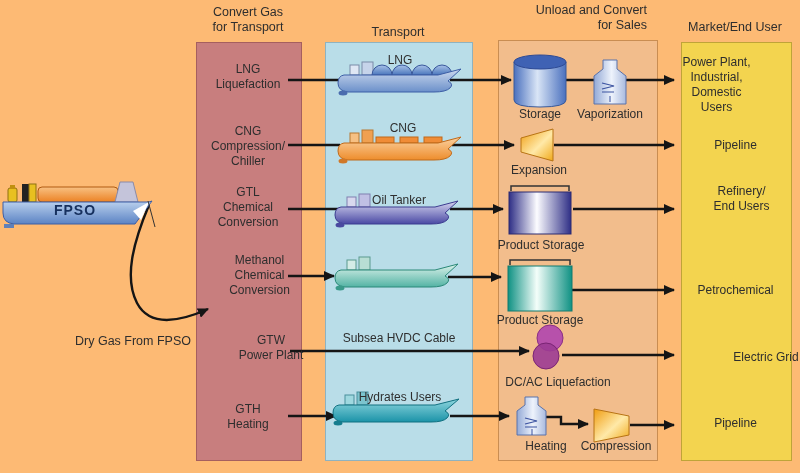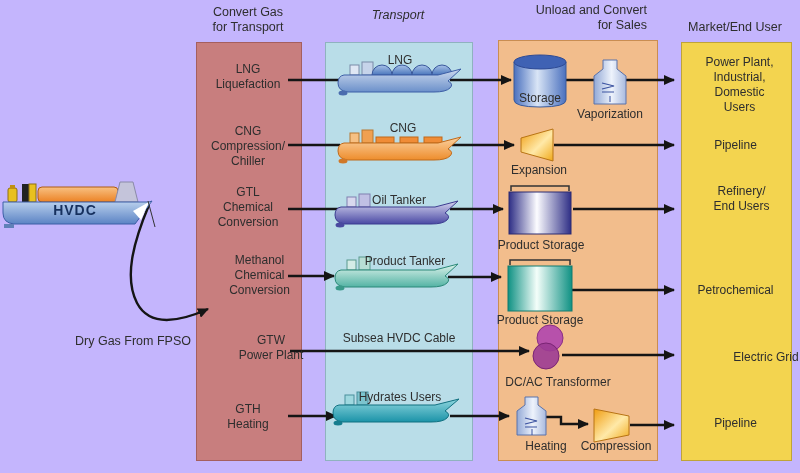--- a/index.html
+++ b/index.html
@@ -4,21 +4,21 @@
 <style>
   :root{
     --col-red:#c87e7e; --col-red-border:#a55f5f;
     --col-blue:#b9dde8; --col-blue-border:#8fb2bf;
     --col-orange:#f2bd8c; --col-orange-border:#c98d52;
     --col-yellow:#f3d44f; --col-yellow-border:#bfa438;
     --arrow:#151515; --text:#2e2e2e;
   }
   html,body{margin:0;padding:0;}
   body{font-family:"Liberation Sans", sans-serif; background:#fff;}
-  .canvas{position:relative;width:800px;height:473px;background:#c4b5fd;overflow:hidden;}
+  .canvas{position:relative;width:800px;height:473px;background:#fdba74;overflow:hidden;}
   .col{position:absolute;top:42px;height:417px;}
   .col-red{left:196px;width:104px;background:var(--col-red);border:1px solid var(--col-red-border);}
   .col-blue{left:325px;width:146px;background:var(--col-blue);border:1px solid var(--col-blue-border);}
   .col-orange{left:498px;top:40px;height:419px;width:158px;background:var(--col-orange);border:1px solid var(--col-orange-border);}
   .col-yellow{left:681px;width:109px;background:var(--col-yellow);border:1px solid var(--col-yellow-border);}
   .lbl{position:absolute;color:var(--text);font-size:12px;line-height:15px;text-align:center;white-space:pre-line;z-index:5;}
   .hdr{font-size:12.5px;}
   svg.layer{position:absolute;left:0;top:0;z-index:3;pointer-events:none;}
   .flow{stroke:var(--arrow);stroke-width:2.4;fill:none;}
   .ah-fill{fill:var(--arrow);}
@@ -193,21 +193,21 @@
       <polygon points="118,2 131,2 136,22 113,22" fill="#c4c4da" stroke="#8a8aa8"></polygon>
       <path d="M1,22 L147,22 L150,21 L133,44 L12,44 Q1,43 1,33 Z" fill="url(#gFpso)" stroke="#3c5ea6"></path>
       <polygon points="147,22 131,31 139,40" fill="#ffffff"></polygon>
       <path d="M146,21 L153,47" stroke="#333" stroke-width="1" fill="none"></path>
       <rect x="2" y="44" width="10" height="4" fill="#6080b8"></rect>
     </g>
   </svg>
 
   <div class="lbl hdr" style="left:178px;top:5px;width:140px;">Convert Gas
 for Transport</div>
-  <div class="lbl hdr" style="left:328px;top:8px;width:140px;font-style:italic;">Transport</div>
+  <div class="lbl hdr" style="left:328px;top:25px;width:140px;">Transport</div>
   <div class="lbl hdr" style="left:507px;top:3px;width:140px;text-align:right;">Unload and Convert
 for Sales</div>
   <div class="lbl hdr" style="left:665px;top:20px;width:140px;">Market/End User</div>
 
   <div class="lbl" style="left:196px;top:62px;width:104px;">LNG
 Liquefaction</div>
   <div class="lbl" style="left:196px;top:124px;width:104px;">CNG
 Compression/
 Chiller</div>
   <div class="lbl" style="left:196px;top:185px;width:104px;">GTL
@@ -217,40 +217,39 @@
 Chemical
 Conversion</div>
   <div class="lbl" style="left:196px;top:333px;width:104px;padding-left:23px;">GTW
 Power Plant</div>
   <div class="lbl" style="left:196px;top:402px;width:104px;">GTH
 Heating</div>
 
   <div class="lbl" style="left:360px;top:53px;width:80px;">LNG</div>
   <div class="lbl" style="left:363px;top:121px;width:80px;">CNG</div>
   <div class="lbl" style="left:349px;top:193px;width:100px;">Oil Tanker</div>
-  <div class="lbl" style="left:345px;top:254px;width:120px;">Product Tanker</div>
   <div class="lbl" style="left:329px;top:331px;width:140px;">Subsea HVDC Cable</div>
   <div class="lbl" style="left:340px;top:390px;width:120px;">Hydrates Users</div>
 
-  <div class="lbl" style="left:500px;top:91px;width:80px;">Storage</div>
+  <div class="lbl" style="left:500px;top:107px;width:80px;">Storage</div>
   <div class="lbl" style="left:560px;top:107px;width:100px;">Vaporization</div>
   <div class="lbl" style="left:499px;top:163px;width:80px;">Expansion</div>
   <div class="lbl" style="left:491px;top:238px;width:100px;">Product Storage</div>
   <div class="lbl" style="left:490px;top:313px;width:100px;">Product Storage</div>
-  <div class="lbl" style="left:498px;top:375px;width:120px;">DC/AC Transformer</div>
+  <div class="lbl" style="left:498px;top:375px;width:120px;">DC/AC Liquefaction</div>
   <div class="lbl" style="left:506px;top:439px;width:80px;">Heating</div>
   <div class="lbl" style="left:566px;top:439px;width:100px;">Compression</div>
 
-  <div class="lbl" style="left:685px;top:55px;width:109px;">Power Plant,
+  <div class="lbl" style="left:662px;top:55px;width:109px;">Power Plant,
 Industrial,
 Domestic
 Users</div>
   <div class="lbl" style="left:681px;top:138px;width:109px;">Pipeline</div>
   <div class="lbl" style="left:681px;top:184px;width:121px;">Refinery/
 End Users</div>
   <div class="lbl" style="left:681px;top:283px;width:109px;">Petrochemical</div>
   <div class="lbl" style="left:703px;top:350px;width:126px;">Electric Grid</div>
   <div class="lbl" style="left:681px;top:416px;width:109px;">Pipeline</div>
 
-  <div class="lbl fpso-name" style="left:30px;top:203px;width:90px;">HVDC</div>
+  <div class="lbl fpso-name" style="left:30px;top:203px;width:90px;">FPSO</div>
   <div class="lbl" style="left:53px;top:334px;width:160px;font-size:12.5px;">Dry Gas From FPSO</div>
 
 </div>
 
 </body></html>

